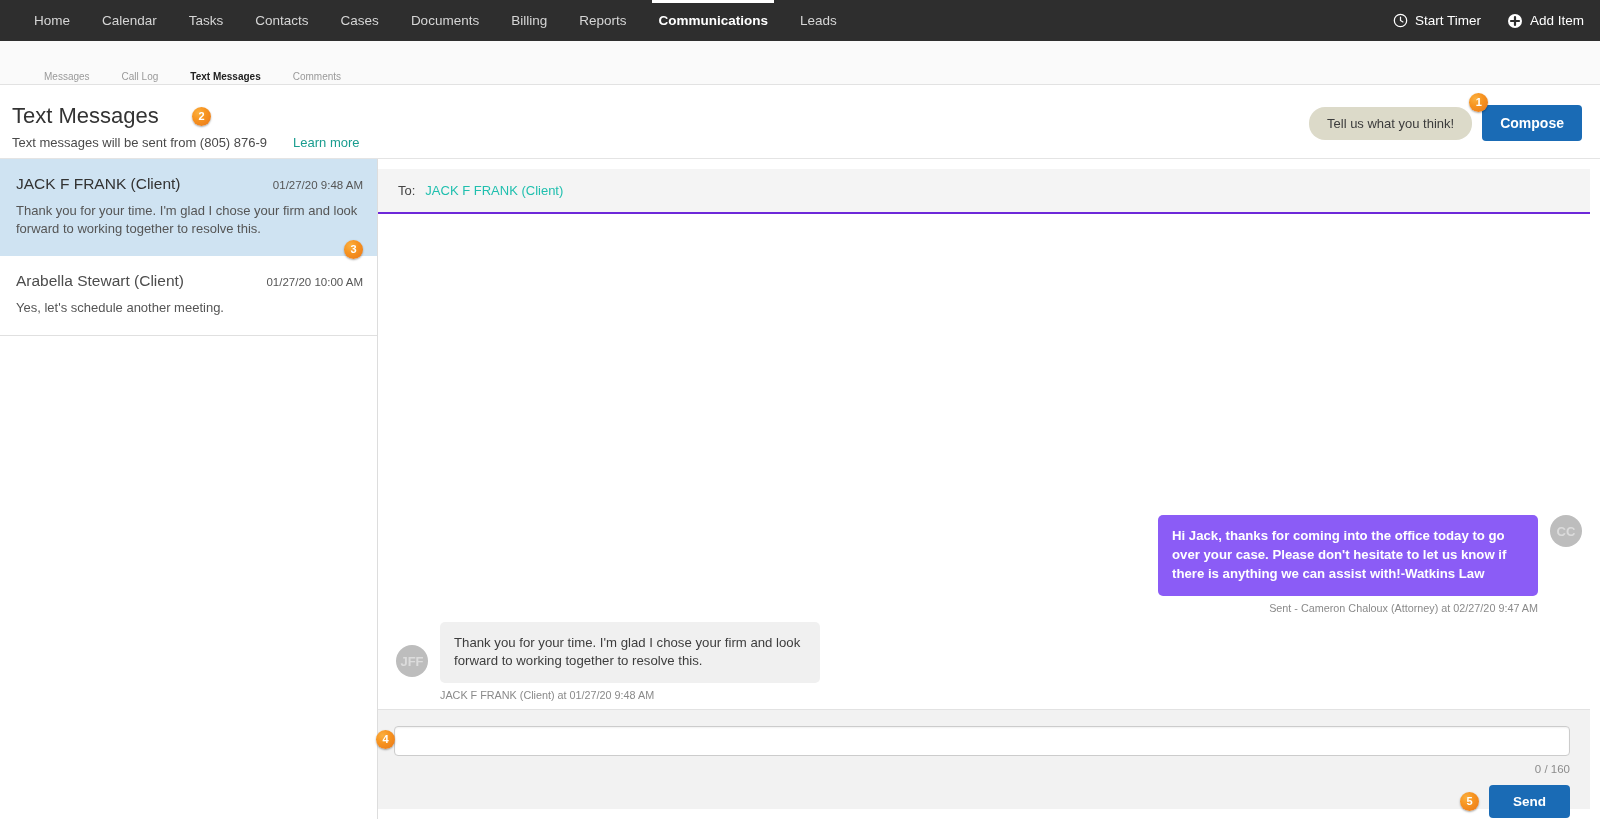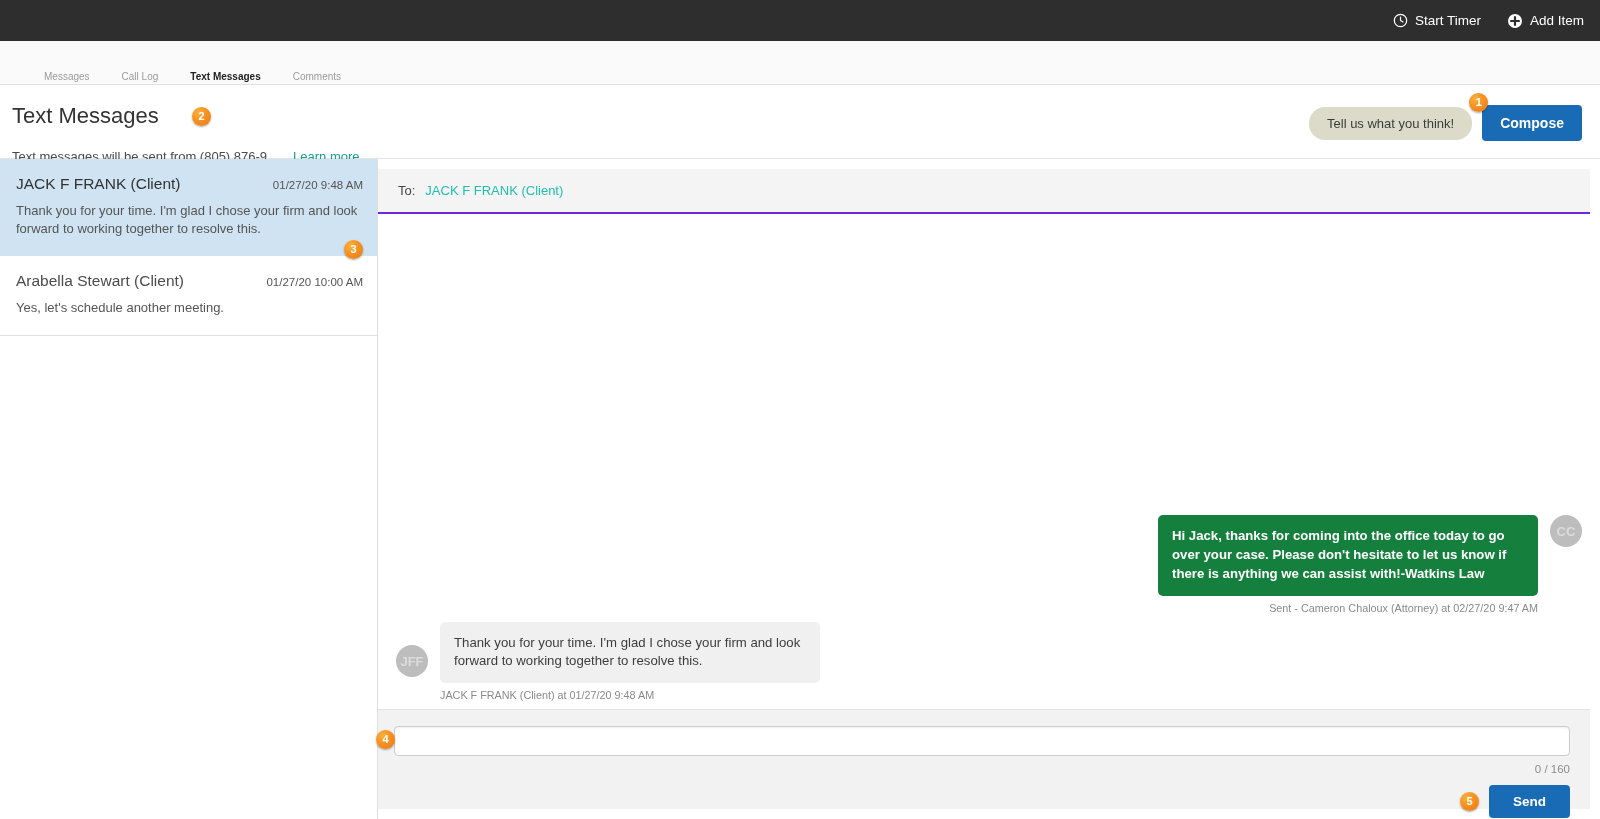--- a/index.html
+++ b/index.html
@@ -71,21 +71,21 @@
     background: #ffffff;
     border-bottom: 1px solid #e4e4e4;
     padding: 18px 24px 14px 12px;
     height: 74px;
   }
   .page-title {
     font-size: 22px; color: #333333; font-weight: normal;
     display: inline-block; vertical-align: middle;
   }
   .page-sub {
-    margin-top: 20px;
+    margin-top: 6px;
     font-size: 13px; color: #4a4a4a;
     display: flex; align-items: center;
   }
   .learn-more {
     color: #1a9d8f; margin-left: 26px; cursor: pointer;
   }
   .header-right {
     position: absolute; right: 18px; top: 20px;
     display: flex; align-items: center; gap: 10px;
   }
@@ -204,21 +204,21 @@
   .bubble-col { display: flex; flex-direction: column; max-width: 380px; }
   .bubble-col.out { align-items: flex-end; }
 
   .bubble {
     padding: 12px 14px;
     border-radius: 5px;
     font-size: 13.2px;
     line-height: 1.42;
   }
   .bubble.out {
-    background: #15803d;
+    background: #8b5cf6;
     color: #ffffff;
     font-weight: bold;
   }
   .bubble.in {
     background: #f0f0f0;
     color: #3d3d3d;
   }
   .meta {
     font-size: 10.8px;
     color: #8a8a8a;
@@ -268,20 +268,32 @@
     border: none;
     border-radius: 4px;
     padding: 9px 24px;
     cursor: pointer;
   }
 </style>
 </head>
 <body>
 
 <div class="topnav">
+  <div class="nav-items">
+      <div class="nav-item">Home</div>
+      <div class="nav-item">Calendar</div>
+      <div class="nav-item">Tasks</div>
+      <div class="nav-item">Contacts</div>
+      <div class="nav-item">Cases</div>
+      <div class="nav-item">Documents</div>
+      <div class="nav-item">Billing</div>
+      <div class="nav-item">Reports</div>
+      <div class="nav-item active">Communications</div>
+      <div class="nav-item">Leads</div>
+    </div>
   <div class="nav-right">
     <div class="nav-action">
       <span>
         <svg width="15" height="15" viewBox="0 0 16 16">
           <circle cx="8" cy="8" r="6.6" fill="none" stroke="#ffffff" stroke-width="1.3"></circle>
           <path d="M8 4.4 V8 L10.6 9.5" fill="none" stroke="#ffffff" stroke-width="1.3" stroke-linecap="round"></path>
         </svg>
       </span>
       <span>Start Timer</span>
     </div>

